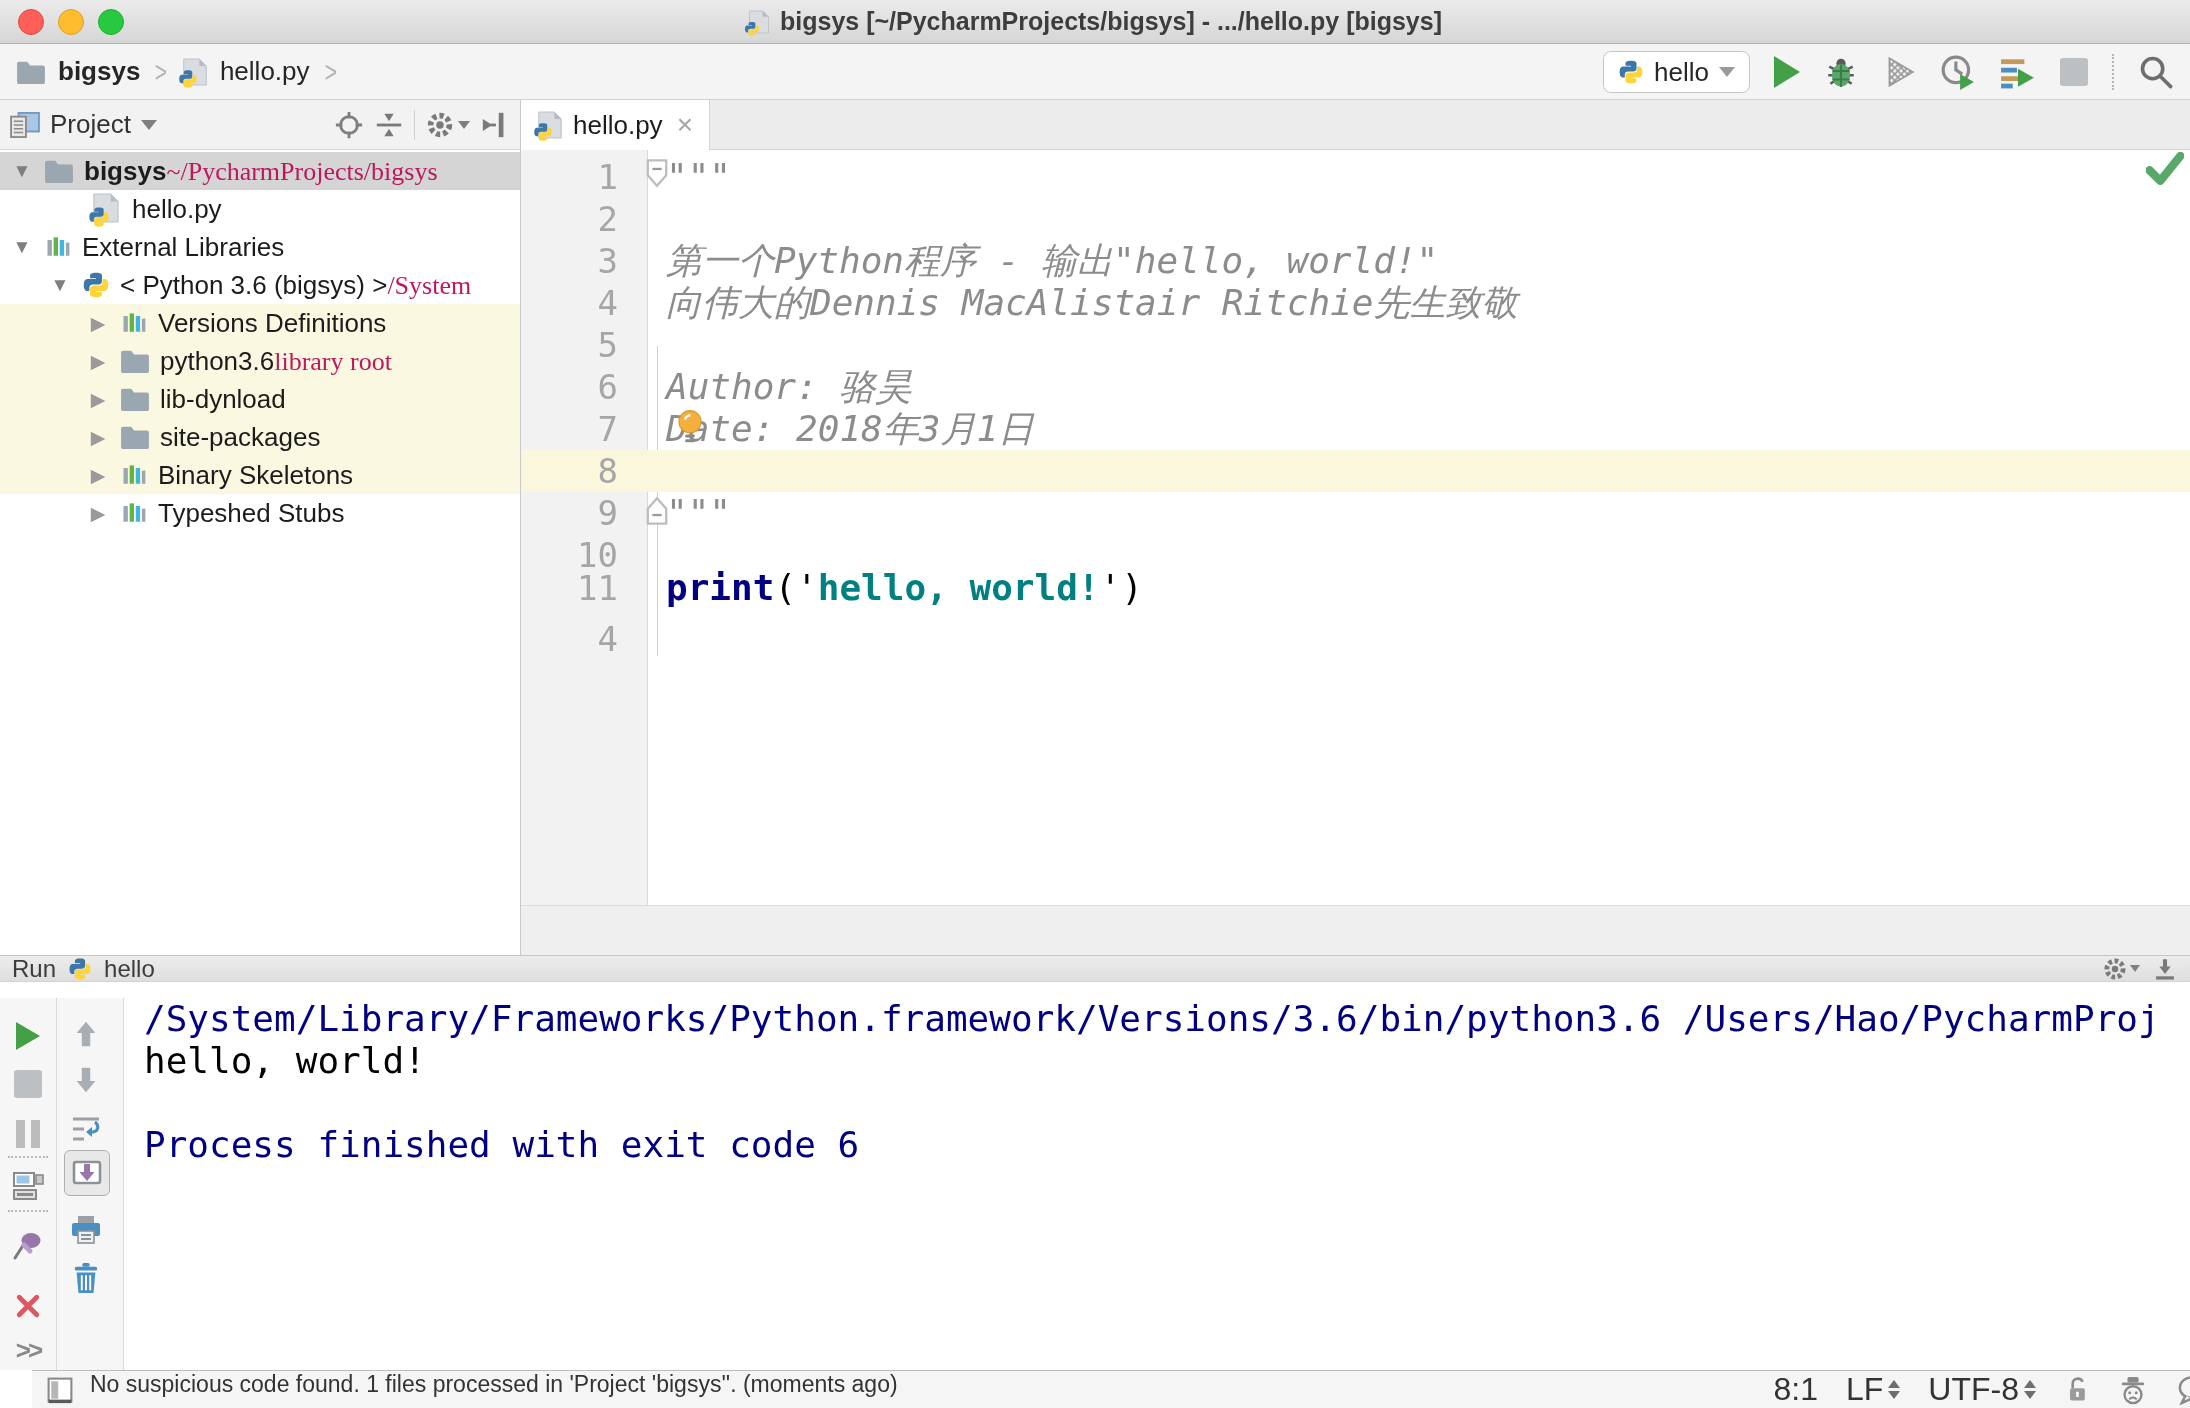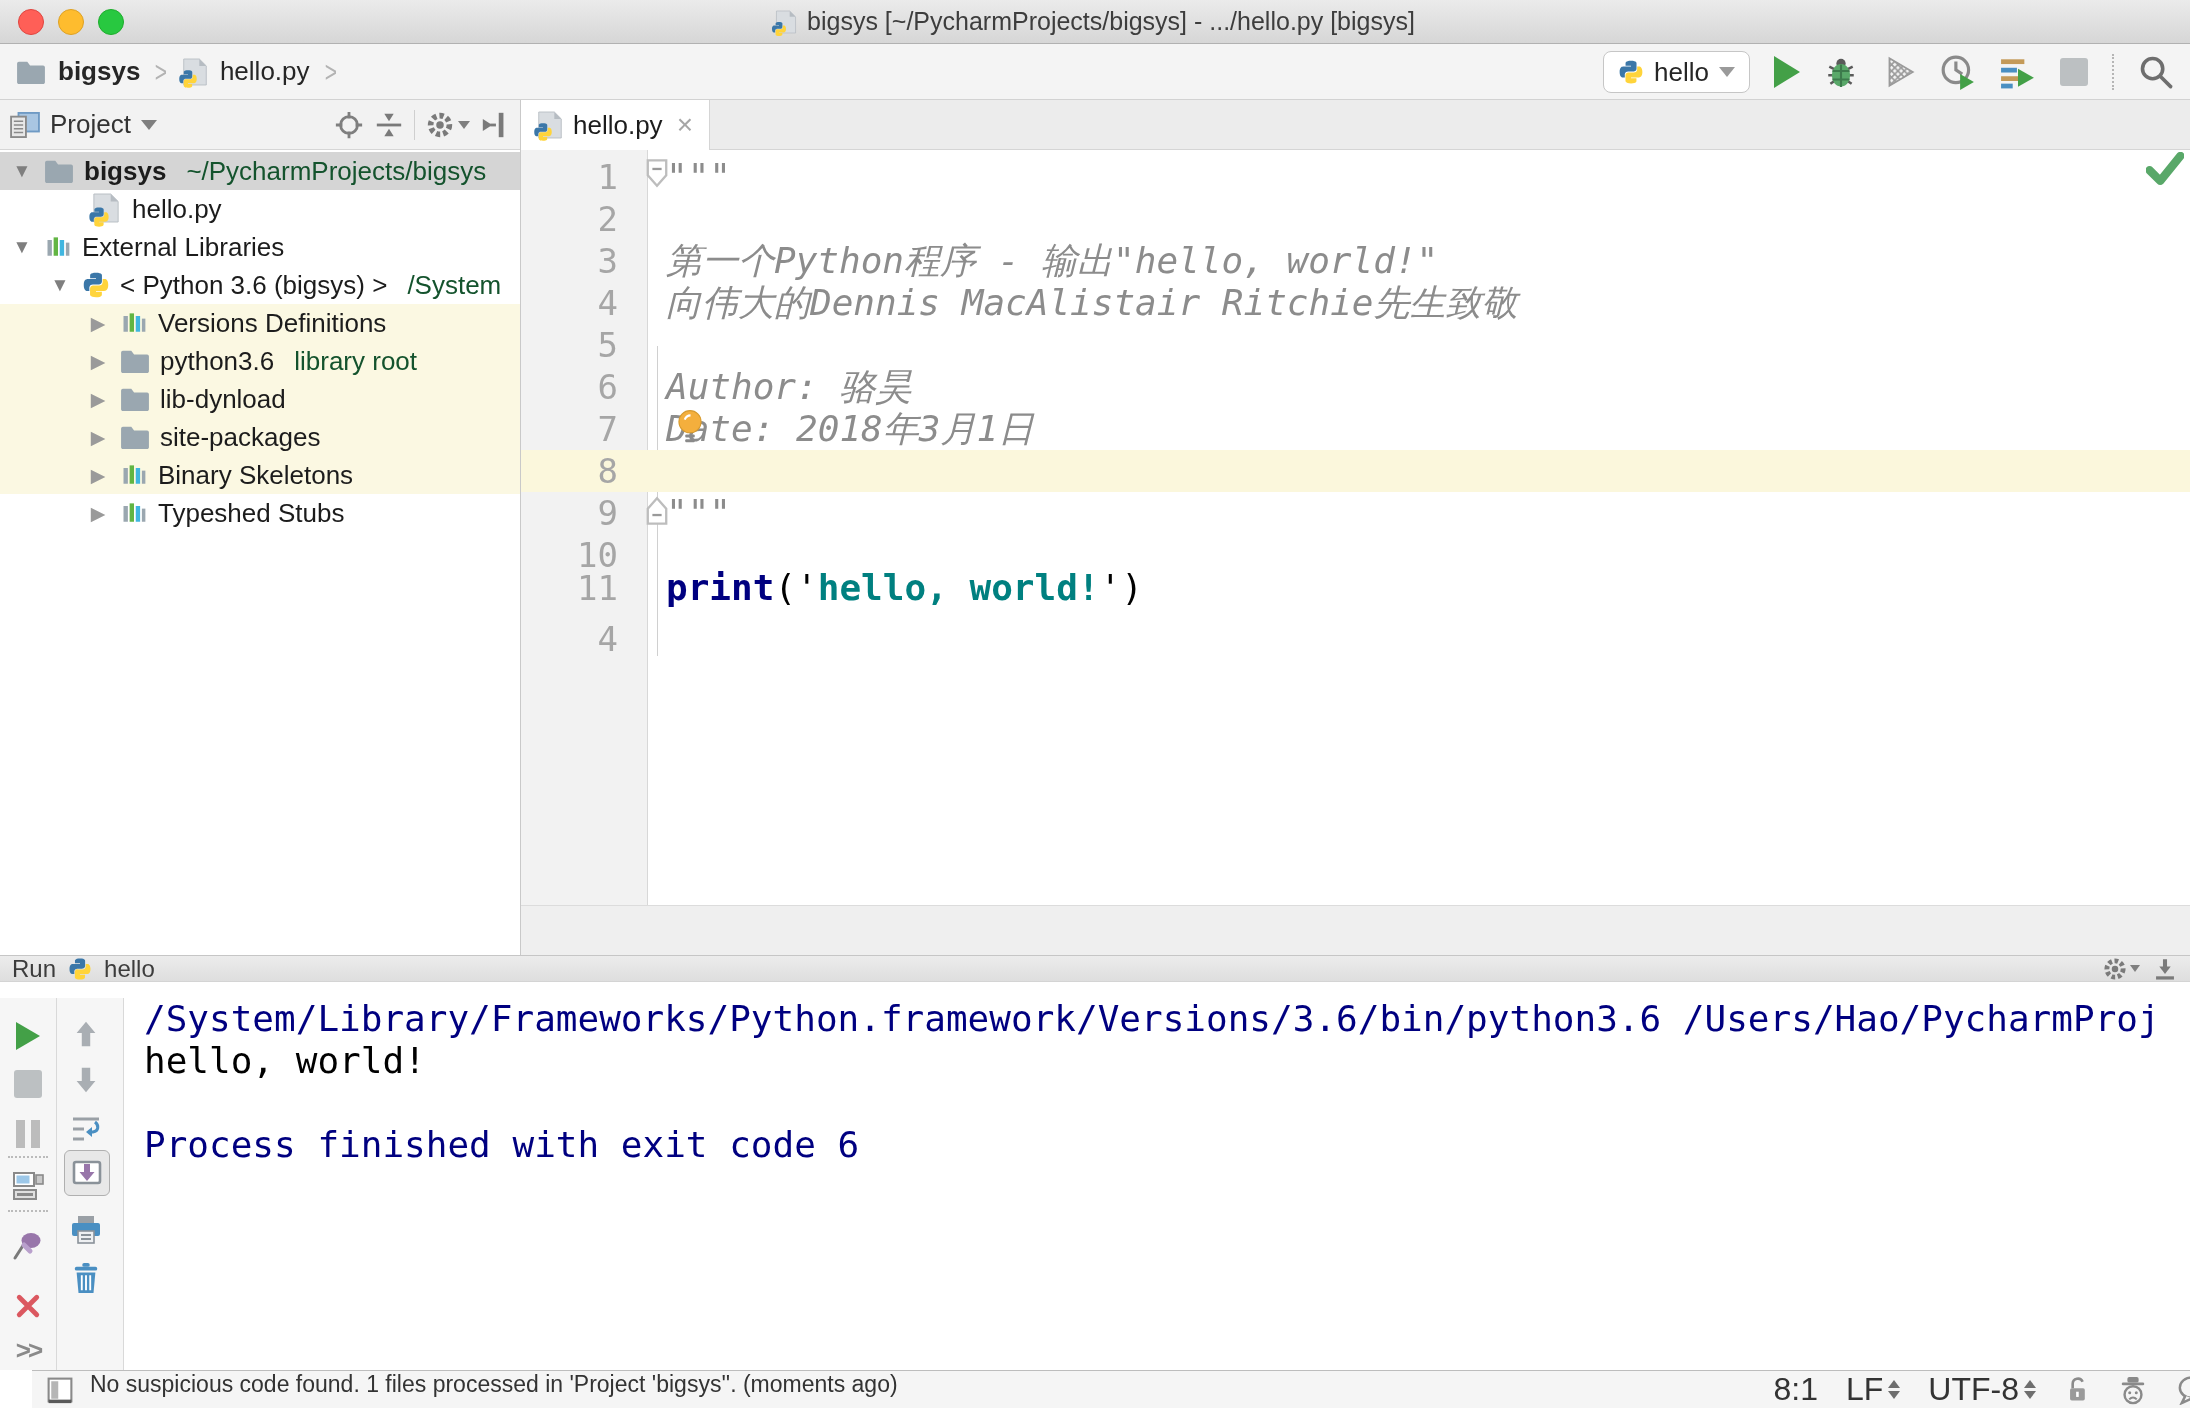--- a/index.html
+++ b/index.html
@@ -11,21 +11,21 @@
   
   .titlebar { left:0; top:0; width:2190px; height:44px;
     background:linear-gradient(#ebebeb,#d6d6d6); border-bottom:1px solid #b1b1b1;
     display:flex; align-items:center; }
   .lights { position:absolute; left:18px; top:9px; display:flex; gap:14px; }
   .light { width:26px; height:26px; border-radius:50%; }
   .light.red{background:#ff5f57;border:1px solid #e0443e;}
   .light.yellow{background:#febc2e;border:1px solid #dea123;}
   .light.green{background:#28c840;border:1px solid #1dad2b;}
   .titlectr { width:100%; display:flex; justify-content:center; align-items:center; gap:10px;
-    font-size:25px; font-weight:400; color:#3d3d3d; }
+    font-size:25px; font-weight:700; color:#3d3d3d; }
 
   
   .navbar { left:0; top:44px; width:2190px; height:56px; background:#f4f4f4;
     border-bottom:1px solid #d2d2d2; display:flex; align-items:center; }
   .crumbs { display:flex; align-items:center; gap:12px; padding-left:16px; font-size:26px; color:#262626; }
   .crumb-sep { color:#b3b3b3; font-size:30px; font-weight:300; transform:scaleX(.7); }
   .navright { position:absolute; right:16px; top:0; height:56px; display:flex; align-items:center; gap:24px; }
   .runcombo { height:42px; background:#fff; border:1px solid #c6c6c6; border-radius:8px;
     display:flex; align-items:center; gap:10px; padding:0 14px; font-size:26px; color:#262626; }
   .dd-arrow { width:0; height:0; border-left:8px solid transparent; border-right:8px solid transparent;
@@ -39,21 +39,21 @@
     display:flex; align-items:center; padding:0 10px; gap:10px; font-size:26px; color:#333; }
   .pheader .spacer { flex:1; }
   .vline { width:1px; height:30px; background:#cfcfcf; }
   .tree { position:absolute; left:0; top:52px; width:520px; }
   .trow { height:38px; display:flex; align-items:center; gap:10px; white-space:nowrap;
     overflow:hidden; font-size:26px; color:#1c1c1c; }
   .trow.sel { background:#d5d5d5; }
   .trow.hl { background:#fbf8e2; }
   .expander { width:24px; font-size:19px; color:#7f7f7f; text-align:center; flex:none; }
   .expander.closed { color:#9a9a9a; }
-  .anno { color:#14532d; margin-left:20px; }
+  .anno { color:#be185d; margin-left:0;font-family:Liberation Serif, serif; }
   .bold { font-weight:bold; }
   .icon { flex:none; }
   .pyfile { position:relative; width:30px; height:32px; flex:none; }
   .pyfile .logo { position:absolute; left:-4px; bottom:-3px; }
 
   
   .tabbar { left:521px; top:100px; width:1669px; height:50px; background:#ececec; border-bottom:1px solid #d5d5d5; }
   .tab { position:absolute; left:0; top:0; height:50px; background:#fff; border-right:1px solid #d5d5d5;
     display:flex; align-items:center; gap:10px; padding:0 16px; font-size:26px; color:#1c1c1c; }
   .tabclose { color:#a6a6a6; font-size:28px; margin-left:4px; }

